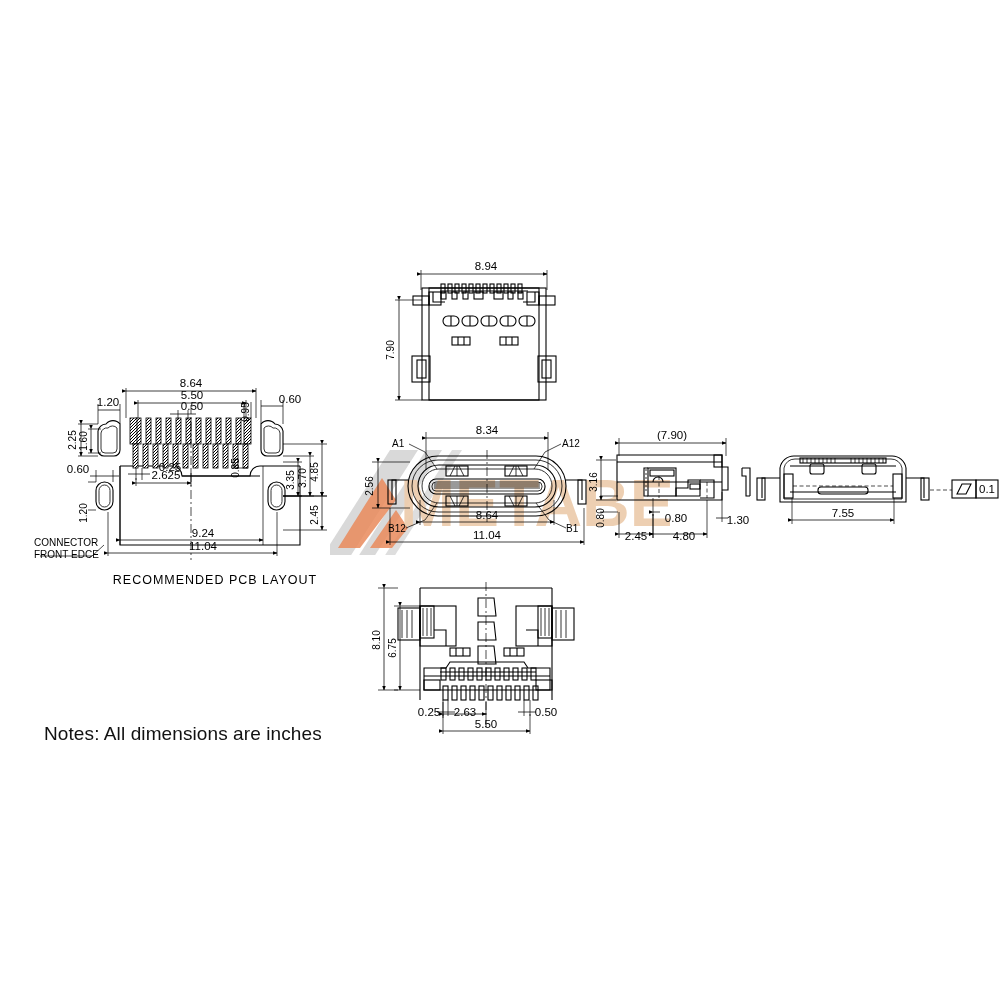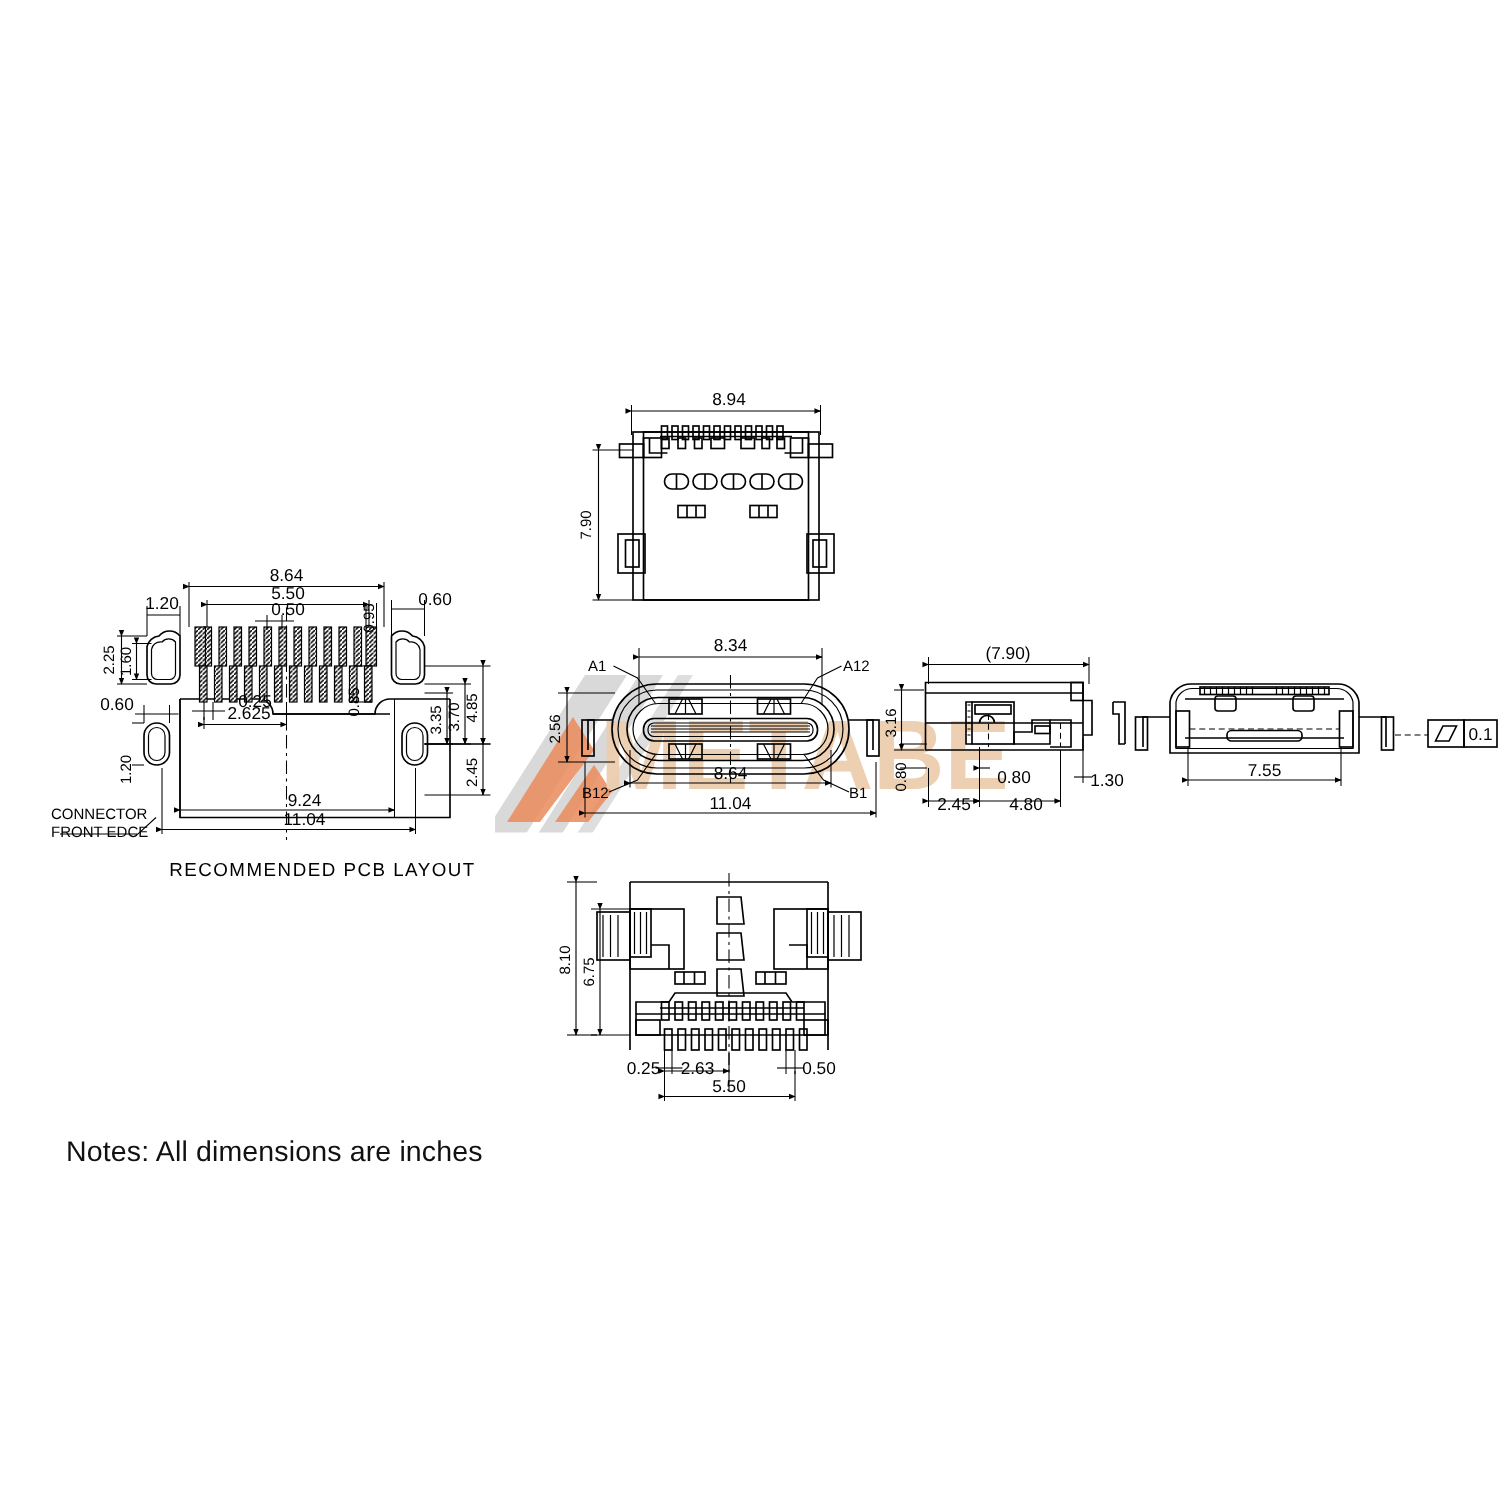--- a/index.html
+++ b/index.html
@@ -1,21 +1,21 @@
 <!DOCTYPE html>
 <html><head>
 <meta charset="utf-8">
 <title>USB Type-C Connector Drawing</title>
 <style>
   html,body{margin:0;padding:0;background:#ffffff;}
   body{width:1000px;height:1000px;position:relative;overflow:hidden;
        font-family:"Liberation Sans","DejaVu Sans",sans-serif;color:#000;}
   #sheet{position:absolute;left:0;top:0;width:1000px;height:1000px;}
   svg.dwg{position:absolute;left:0;top:0;width:1000px;height:1000px;}
-  .notes{position:absolute;left:44px;top:758px;font-size:19px;color:#111;
+  .notes{position:absolute;left:44px;top:723px;font-size:19px;color:#111;
          letter-spacing:.1px;white-space:nowrap;}
   
   #wm{position:absolute;left:330px;top:440px;width:340px;height:115px;
       pointer-events:none;}
   #wm svg{width:100%;height:100%;}
 </style>
 </head>
 <body>
 
 <div id="sheet">

